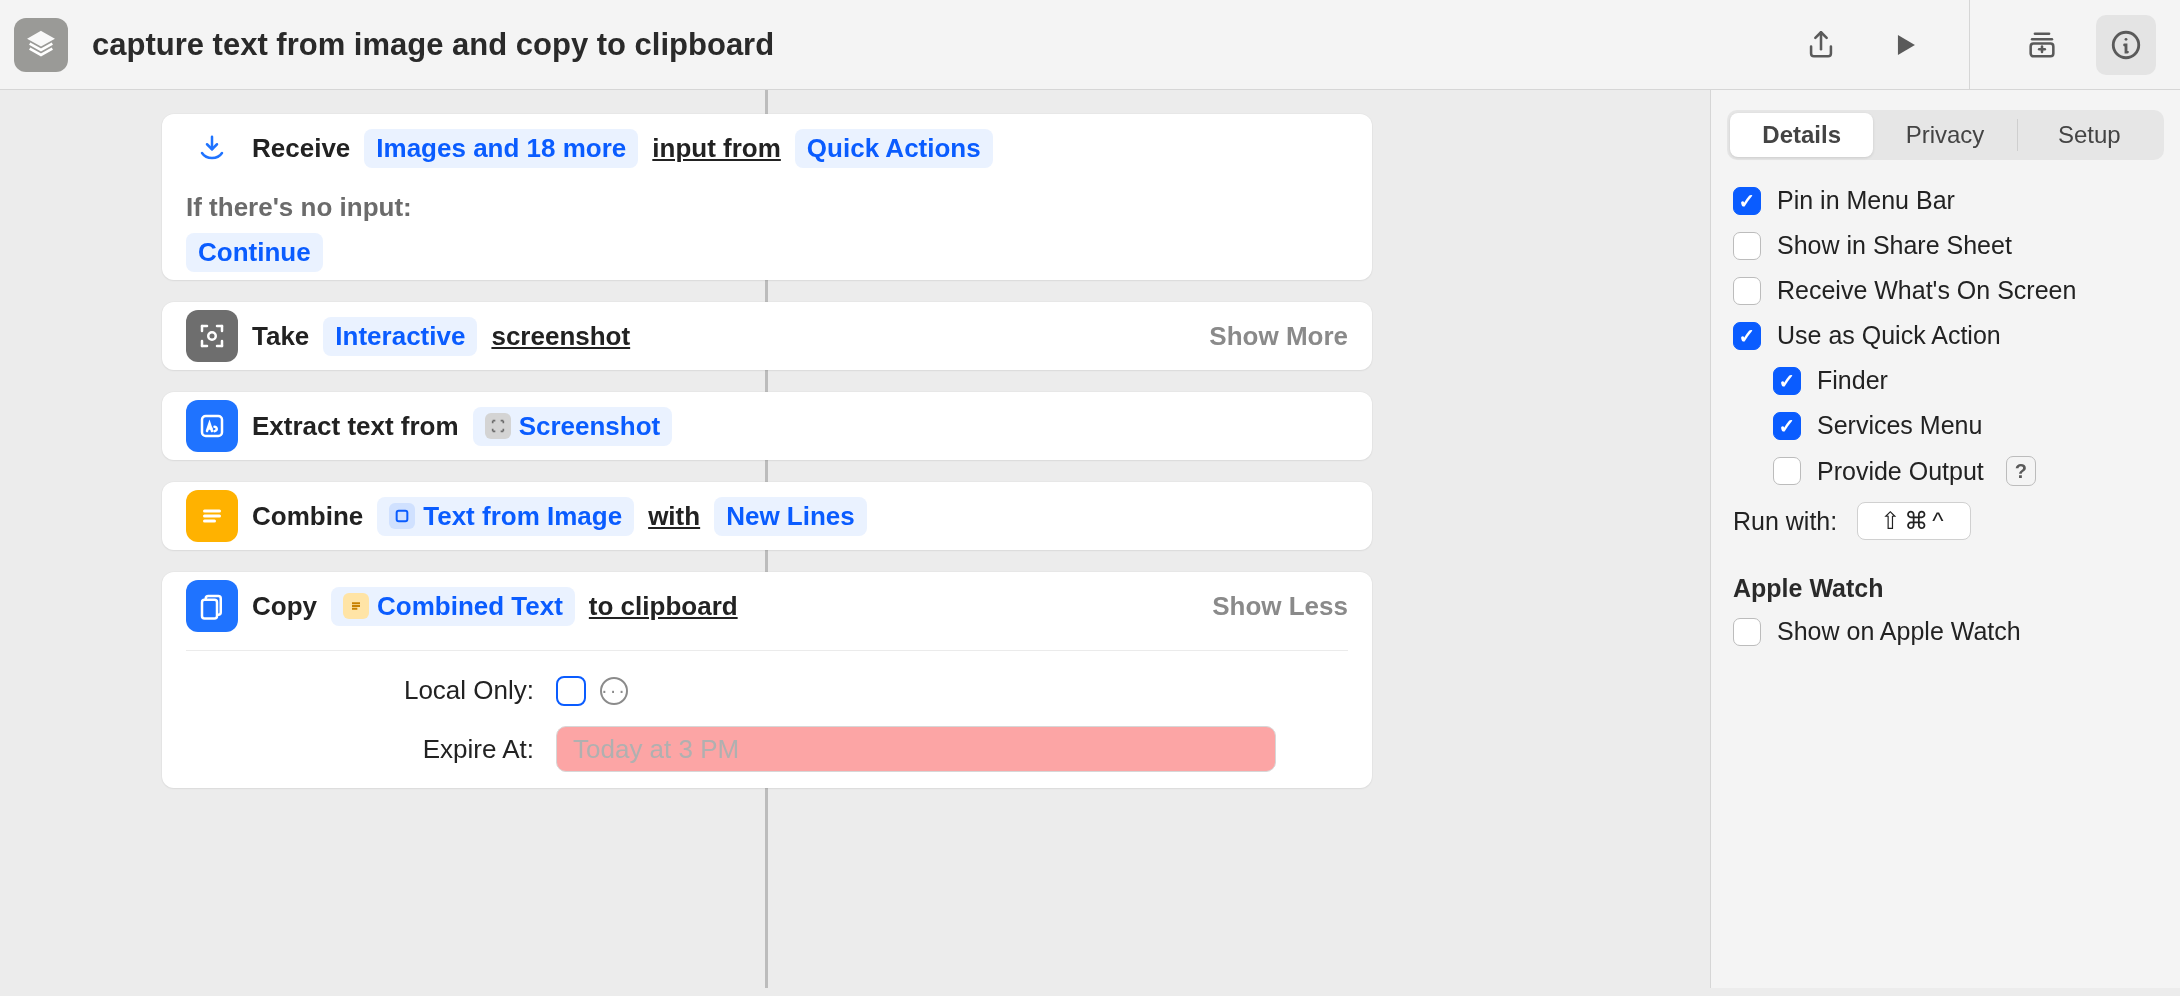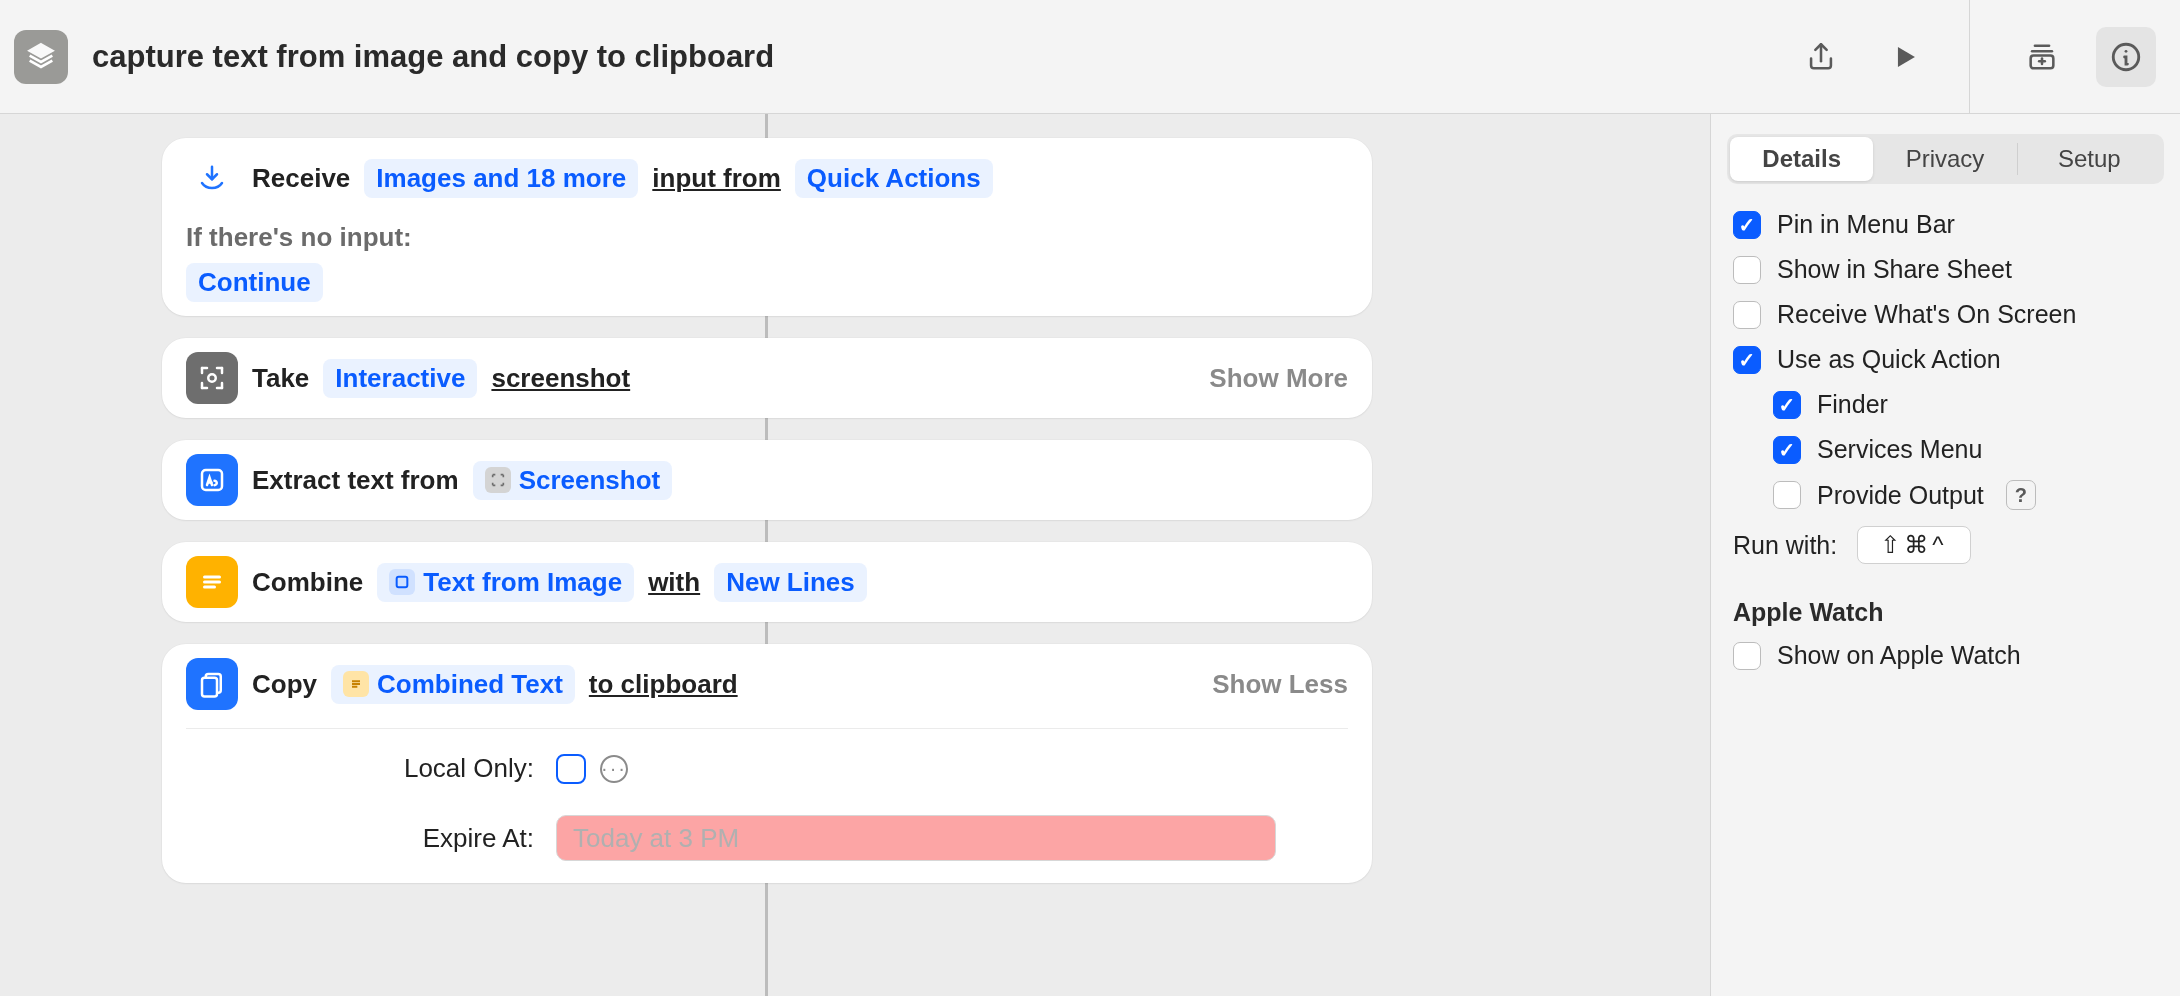--- a/index.html
+++ b/index.html
@@ -10,21 +10,21 @@
     height: 996px;
     overflow: hidden;
     font-size: 26px;
     color: #1a1a1a;
   }
 
   
   .toolbar {
     display: flex;
     align-items: center;
-    height: 114px;
+    height: 90px;
     padding: 0 18px 0 14px;
     background: #f4f4f4;
     border-bottom: 1px solid #d6d6d6;
   }
   .app-icon-box {
     width: 54px; height: 54px;
     border-radius: 12px;
     background: #9a9a97;
     display: flex; align-items: center; justify-content: center;
     margin-right: 24px;
@@ -61,23 +61,23 @@
   }
   .flow {
     position: absolute;
     left: 162px; top: 24px;
     width: 1210px;
     z-index: 1;
   }
 
   .card {
     background: #ffffff;
-    border-radius: 24px;
+    border-radius: 12px;
     box-shadow: 0 1px 2px rgba(0,0,0,0.06), 0 0 0 1px rgba(0,0,0,0.02);
-    padding: 14px 24px;
+    padding: 8px 24px;
     margin-bottom: 22px;
   }
   .card .row { display: flex; align-items: center; flex-wrap: wrap; gap: 14px; }
   .card .row-inner { display: flex; align-items: center; gap: 14px; flex: 1; }
   .action-icon {
     width: 52px; height: 52px;
     border-radius: 12px;
     display: flex; align-items: center; justify-content: center;
     flex-shrink: 0;
   }
@@ -116,21 +116,21 @@
     cursor: pointer;
   }
   .sub-block { padding-left: 0; margin-top: 18px; }
   .sub-label { color: #6b6b6b; font-weight: 700; margin-bottom: 10px; }
 
   .divider-thin { height: 1px; background: #ebebeb; margin: 18px 0; }
 
   .option-grid {
     display: grid;
     grid-template-columns: 360px auto;
-    row-gap: 31px;
+    row-gap: 20px;
     align-items: center;
     padding: 6px 10px 8px 10px;
   }
   .opt-label { text-align: right; padding-right: 22px; color: #222; font-weight: 500; }
   .opt-ctrl { display: flex; align-items: center; gap: 14px; }
   .chk {
     width: 30px; height: 30px;
     border: 2.5px solid #0a5cff;
     border-radius: 8px;
     background: #fff;

